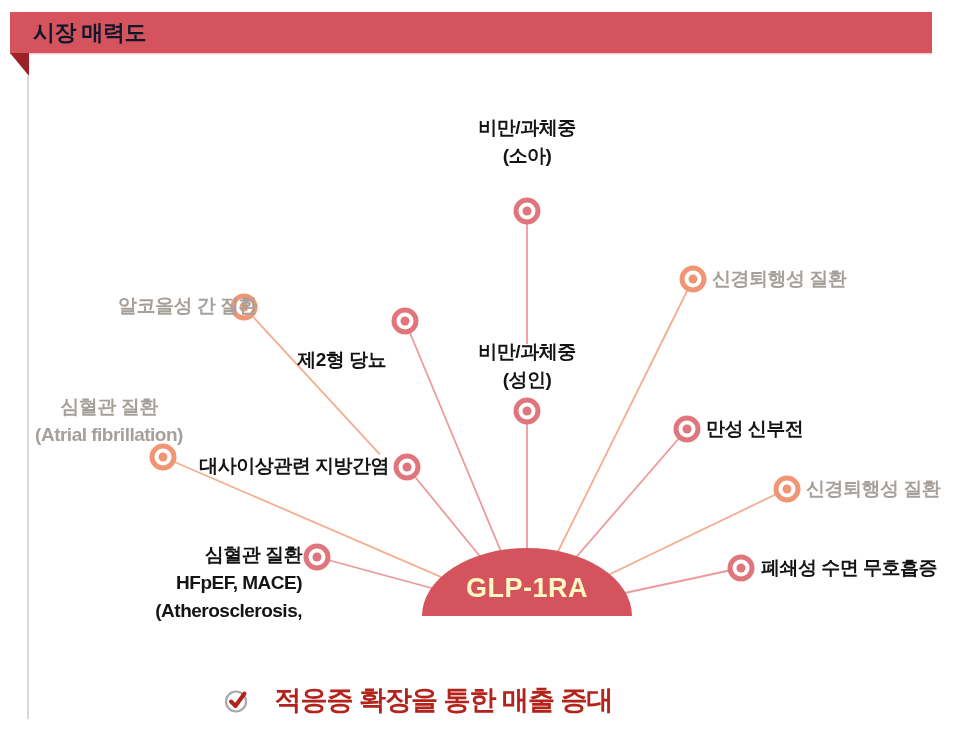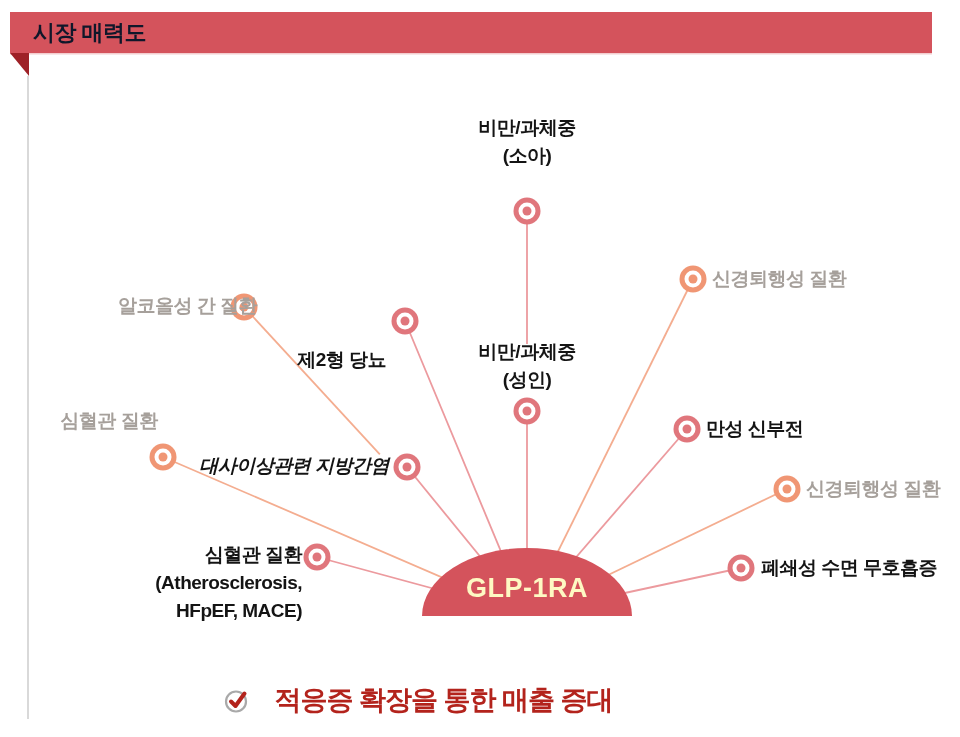--- a/index.html
+++ b/index.html
@@ -108,27 +108,28 @@
         <div>비만/과체중</div>
         <div>(성인)</div>
       </div>
       <div class="dot" style="left: 163px; top: 457px; background: rgb(240, 150, 116);">
         <div class="dot-gap">
           <div class="dot-core" style="background: rgb(240, 150, 116);"></div>
         </div>
       </div>
       <div class="node-label" style="left: 109px; top: 421px; transform: translate(-50%, -50%); text-align: center; color: rgb(166, 160, 155);">
         <div>심혈관 질환</div>
+        <div>(Atrial fibrillation)</div>
       </div>
       <div class="dot" style="left: 407px; top: 467px; background: rgb(224, 118, 124);">
         <div class="dot-gap">
           <div class="dot-core" style="background: rgb(224, 118, 124);"></div>
         </div>
       </div>
-      <div class="node-label" style="left: 389px; top: 466px; transform: translate(-100%, -50%); text-align: right; color: rgb(20, 20, 20); font-style: italic;">
+      <div class="node-label" style="left: 389px; top: 466px; transform: translate(-100%, -50%); text-align: right; color: rgb(20, 20, 20);">
         <div>대사이상관련 지방간염</div>
       </div>
       <div class="dot" style="left: 687px; top: 429px; background: rgb(224, 118, 124);">
         <div class="dot-gap">
           <div class="dot-core" style="background: rgb(224, 118, 124);"></div>
         </div>
       </div>
       <div class="node-label" style="left: 706px; top: 429px; transform: translate(0px, -50%); text-align: right; color: rgb(20, 20, 20);">
         <div>만성 신부전</div>
       </div>
@@ -140,22 +141,22 @@
       <div class="node-label" style="left: 806px; top: 489px; transform: translate(0px, -50%); text-align: left; color: rgb(166, 160, 155);">
         <div>신경퇴행성 질환</div>
       </div>
       <div class="dot" style="left: 317px; top: 557px; background: rgb(224, 118, 124);">
         <div class="dot-gap">
           <div class="dot-core" style="background: rgb(224, 118, 124);"></div>
         </div>
       </div>
       <div class="node-label" style="left: 302px; top: 583px; transform: translate(-100%, -50%); text-align: right; color: rgb(20, 20, 20);">
         <div>심혈관 질환</div>
+        <div>HFpEF, MACE)</div>
         <div>(Atherosclerosis,</div>
-        <div>HFpEF, MACE)</div>
       </div>
       <div class="dot" style="left: 741px; top: 568px; background: rgb(224, 118, 124);">
         <div class="dot-gap">
           <div class="dot-core" style="background: rgb(224, 118, 124);"></div>
         </div>
       </div>
       <div class="node-label" style="left: 761px; top: 568px; transform: translate(0px, -50%); text-align: right; color: rgb(20, 20, 20);">
         <div>폐쇄성 수면 무호흡증</div>
       </div>
     </div>

